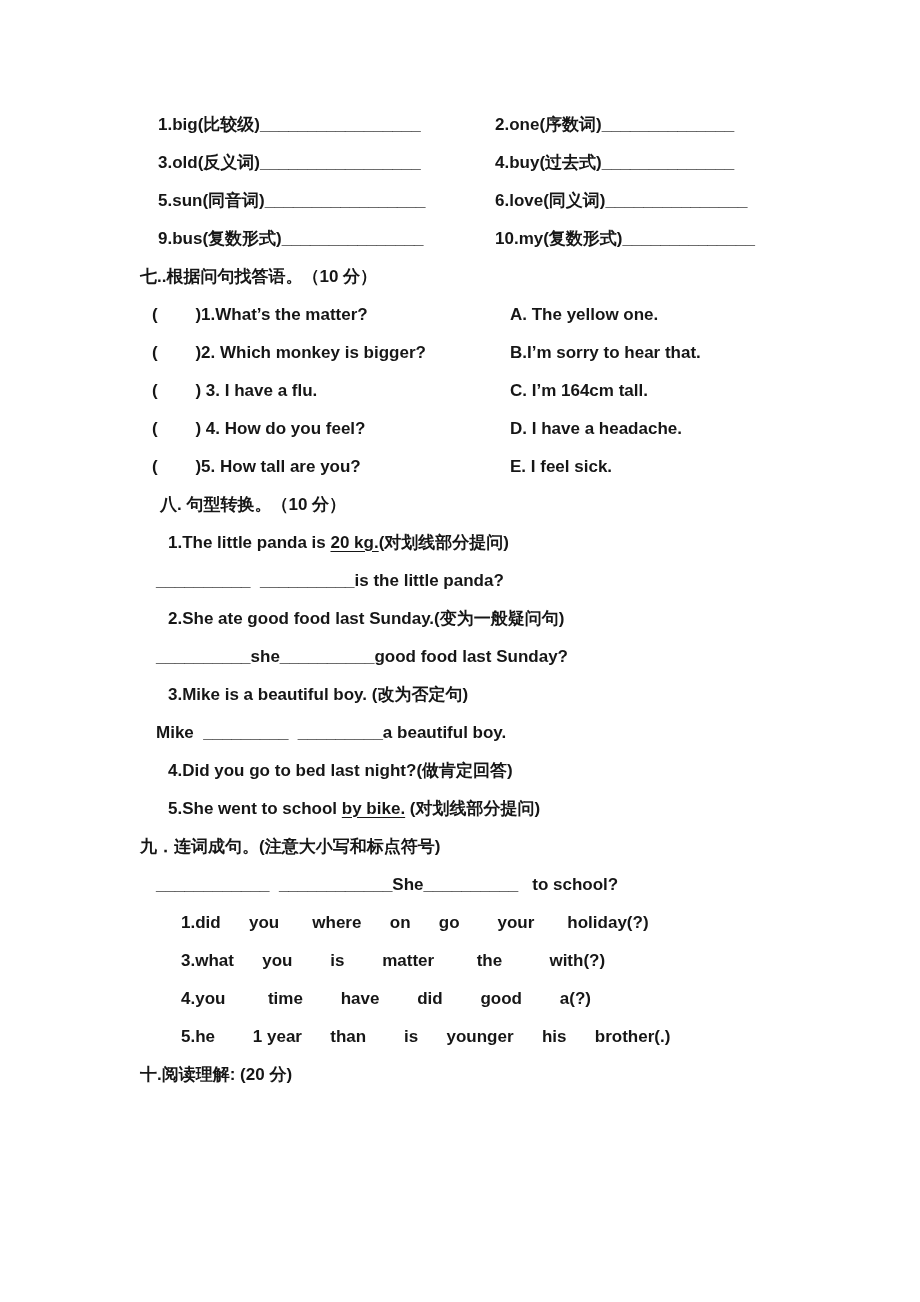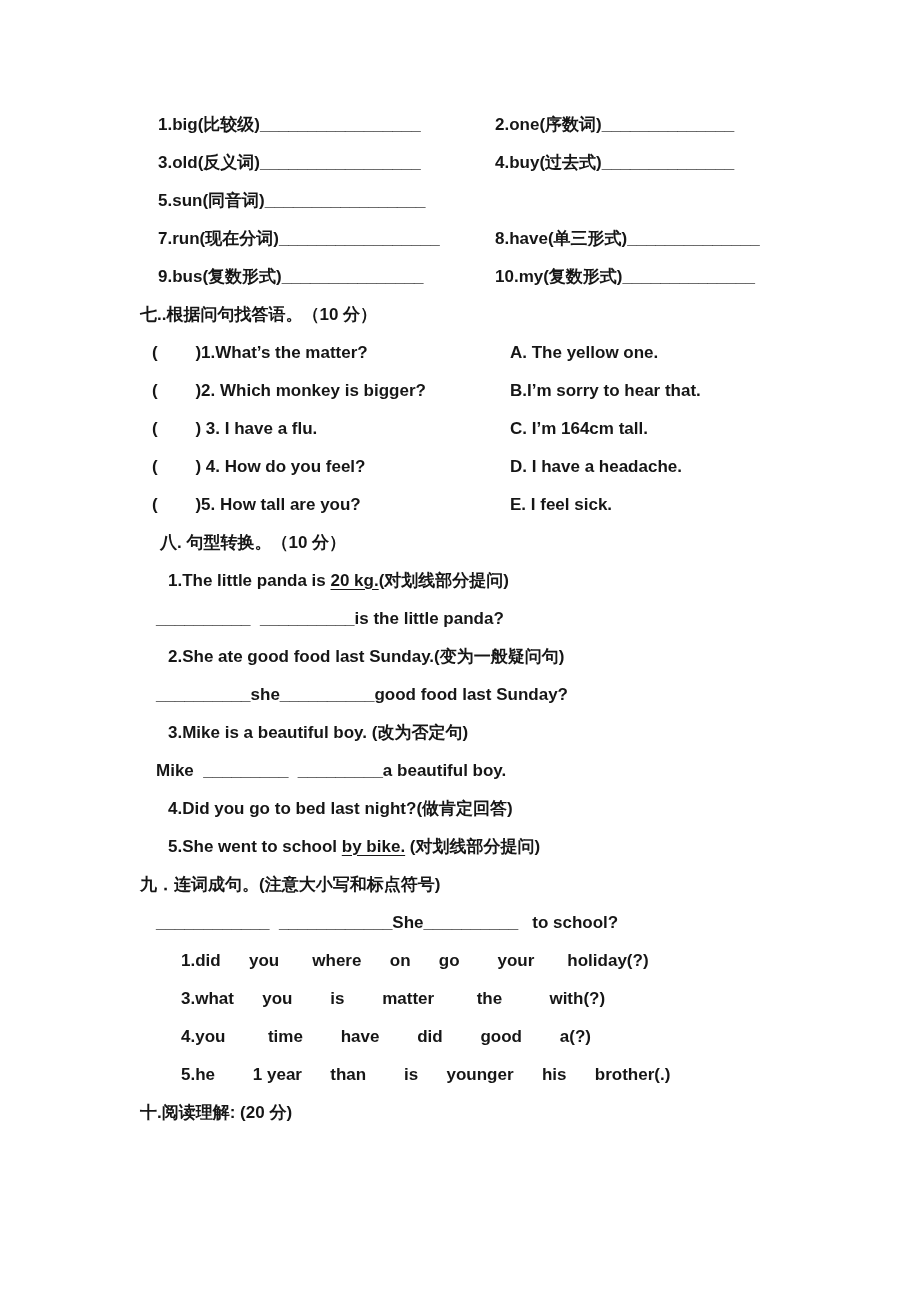--- a/index.html
+++ b/index.html
@@ -37,24 +37,21 @@
   <div class="row wf">
     <span class="wf-left">1.big(比较级)_________________</span>
     <span class="wf-right">2.one(序数词)______________</span>
   </div>
   <div class="row wf">
     <span class="wf-left">3.old(反义词)_________________</span>
     <span class="wf-right">4.buy(过去式)______________</span>
   </div>
   <div class="row wf">
     <span class="wf-left">5.sun(同音词)_________________</span>
-  </div>
-  <div class="row wf">
-    <span class="wf-left">7.run(现在分词)_________________</span>
-    <span class="wf-right">8.have(单三形式)______________</span>
+    <span class="wf-right">6.love(同义词)_______________</span>
   </div>
   <div class="row wf">
     <span class="wf-left">9.bus(复数形式)_______________</span>
     <span class="wf-right">10.my(复数形式)______________</span>
   </div>
 
   <div class="row sec-title">七..根据问句找答语。（10 分）</div>
 
   <div class="row match">
     <span class="q">(        )1.What’s the matter?</span>

